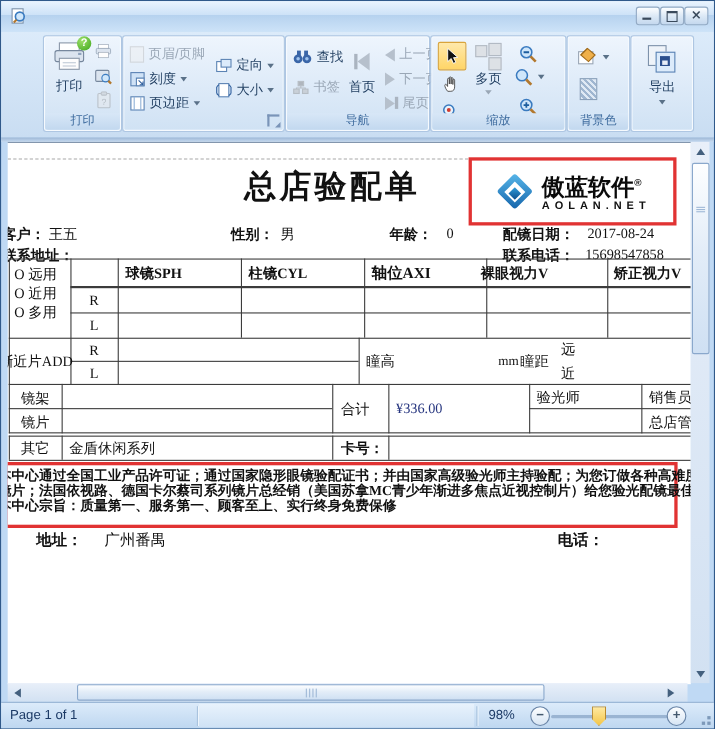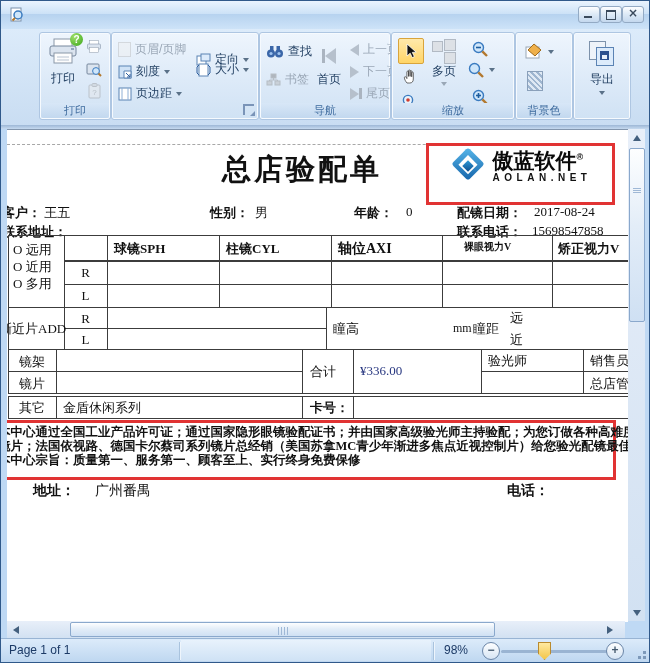--- a/index.html
+++ b/index.html
@@ -139,21 +139,21 @@
           <span class="dd"></span>
       </div>
       <div class="ritem" style="left:84px;top:18px">
         <svg width="15" height="13" viewBox="0 0 15 13">
           <rect x="1" y="3" width="9" height="9" fill="#fff" stroke="#5b83b4"></rect>
             <rect x="5" y="1" width="9" height="7" fill="#dcebfb" stroke="#5b83b4"></rect>
         </svg>
         <span>定向</span>
           <span class="dd"></span>
       </div>
-      <div class="ritem" style="left:84px;top:28px">
+      <div class="ritem" style="left:84px;top:40px">
         <svg width="15" height="14" viewBox="0 0 15 14">
           <rect x="3" y="1" width="9" height="12" fill="#fff" stroke="#5b83b4"></rect>
           <path d="M1 4 l2 -2 M1 10 l2 2 M14 4 l-2 -2 M14 10 l-2 2" stroke="#2f5f9e"></path>
           <line x1="1" y1="4" x2="1" y2="10" stroke="#2f5f9e"></line>
             <line x1="14" y1="4" x2="14" y2="10" stroke="#2f5f9e"></line>
         </svg>
         <span>大小</span>
           <span class="dd"></span>
       </div>
       <div class="launcher" style="right:4px;bottom:4px"></div>
@@ -287,21 +287,21 @@
   </div>
 
   <div id="sep" class="abs"></div>
 
   <div id="viewport" class="abs">
 
     <div class="abs" style="left:0;top:14px;width:604px;border-top:1px dashed #a8a8a8"></div>
 
     <div class="abs serif" style="left:200px;top:20px;width:190px;text-align:center;font-size:29px;font-weight:bold;letter-spacing:3px">总店验配单</div>
 
-    <div class="abs" style="left:419px;top:13px;width:183px;height:56px;border:3px solid #e13333;background:#fff;display:flex;align-items:flex-start;justify-content:center;gap:7px">
+    <div class="abs" style="left:419px;top:13px;width:183px;height:56px;border:3px solid #e13333;background:#fff;display:flex;align-items:center;justify-content:center;gap:7px">
       <svg width="36" height="36" viewBox="0 0 40 40">
         <defs>
           <linearGradient id="lg1" x1="0" y1="0" x2="1" y2="1">
             <stop offset="0" stop-color="#57b6e9"></stop>
               <stop offset="1" stop-color="#1565ab"></stop>
           </linearGradient>
           <linearGradient id="lg2" x1="0" y1="0" x2="1" y2="1">
             <stop offset="0" stop-color="#2e9ad8"></stop>
               <stop offset="1" stop-color="#0e4f8e"></stop>
           </linearGradient>
@@ -352,21 +352,21 @@
 
       <div class="abs serif" style="left:6px;top:111px;font-size:13px;line-height:17px">
         <div>O 远用</div>
         <div>O 近用</div>
         <div>O 多用</div>
       </div>
 
       <div class="abs serif lbl" style="left:107px;top:110px;font-size:13px">球镜SPH</div>
       <div class="abs serif lbl" style="left:219px;top:110px;font-size:13px">柱镜CYL</div>
       <div class="abs serif lbl" style="left:331px;top:110px;font-size:14px">轴位AXI</div>
-      <div class="abs serif lbl" style="left:457px;top:110px;font-size:10px">裸眼视力V</div>
+      <div class="abs serif lbl" style="left:430px;top:110px;font-size:13px">裸眼视力V</div>
       <div class="abs serif lbl" style="left:551px;top:110px;font-size:13px">矫正视力V</div>
 
       <div class="abs serif" style="left:57px;top:135px;width:43px;text-align:center;font-size:13px">R</div>
       <div class="abs serif" style="left:57px;top:158px;width:43px;text-align:center;font-size:13px">L</div>
 
       <div class="abs serif" style="left:-8px;top:190px;font-size:13px;white-space:nowrap">渐近片ADD</div>
       <div class="abs serif" style="left:57px;top:181px;width:43px;text-align:center;font-size:13px">R</div>
       <div class="abs serif" style="left:57px;top:202px;width:43px;text-align:center;font-size:13px">L</div>
 
       <div class="abs serif" style="left:326px;top:190px;font-size:13px">瞳高</div>

